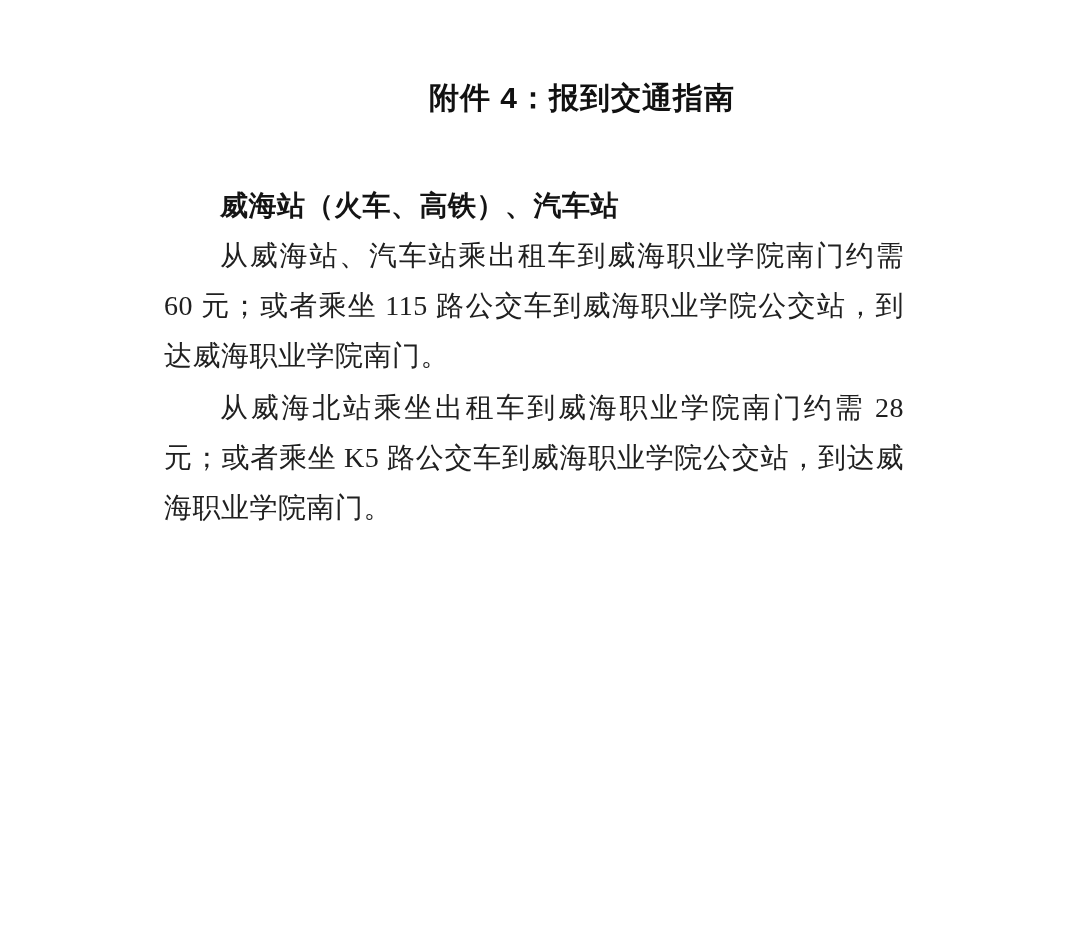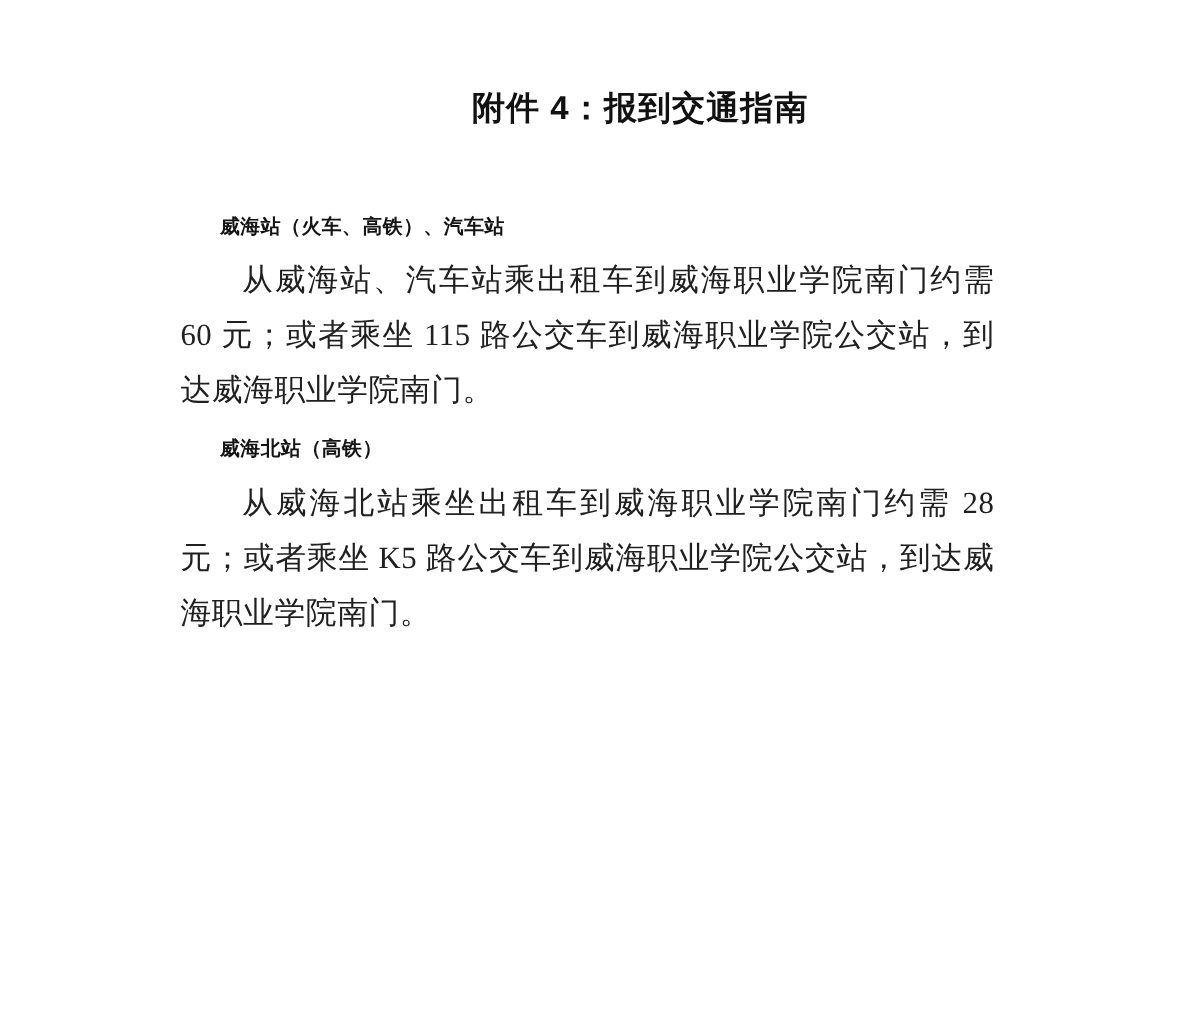--- a/index.html
+++ b/index.html
@@ -29,21 +29,21 @@
     color: #111111;
   }
   .content {
     width: 752px;
     margin: 0 auto;
     margin-top: 62px;
   }
   .section-heading {
     font-family: "Liberation Sans", "DejaVu Sans", sans-serif;
     font-weight: 700;
-    font-size: 18px;
+    font-size: 28px;
     line-height: 50px;
     text-indent: 2em;
     color: #141414;
     letter-spacing: 0.5px;
   }
   .section-body {
     font-size: 28px;
     line-height: 50px;
     text-indent: 2em;
     text-align: justify;
@@ -61,21 +61,20 @@
   <div class="doc-title">附件 4：报到交通指南</div>
 
   <div class="content">
 
     <div class="section">
       <div class="section-heading">威海站（火车、高铁）、汽车站</div>
       <p class="section-body">从威海站、汽车站乘出租车到威海职业学院南门约需 60 元；或者乘坐 115 路公交车到威海职业学院公交站，到达威海职业学院南门。</p>
     </div>
 
     <div class="section">
-      <div class="section-heading">威海北站（高铁）</div>
       <p class="section-body">从威海北站乘坐出租车到威海职业学院南门约需 28 元；或者乘坐 K5 路公交车到威海职业学院公交站，到达威海职业学院南门。</p>
     </div>
 
     <div class="section">
     </div>
 
   </div>
 </div>
 
 </body></html>

